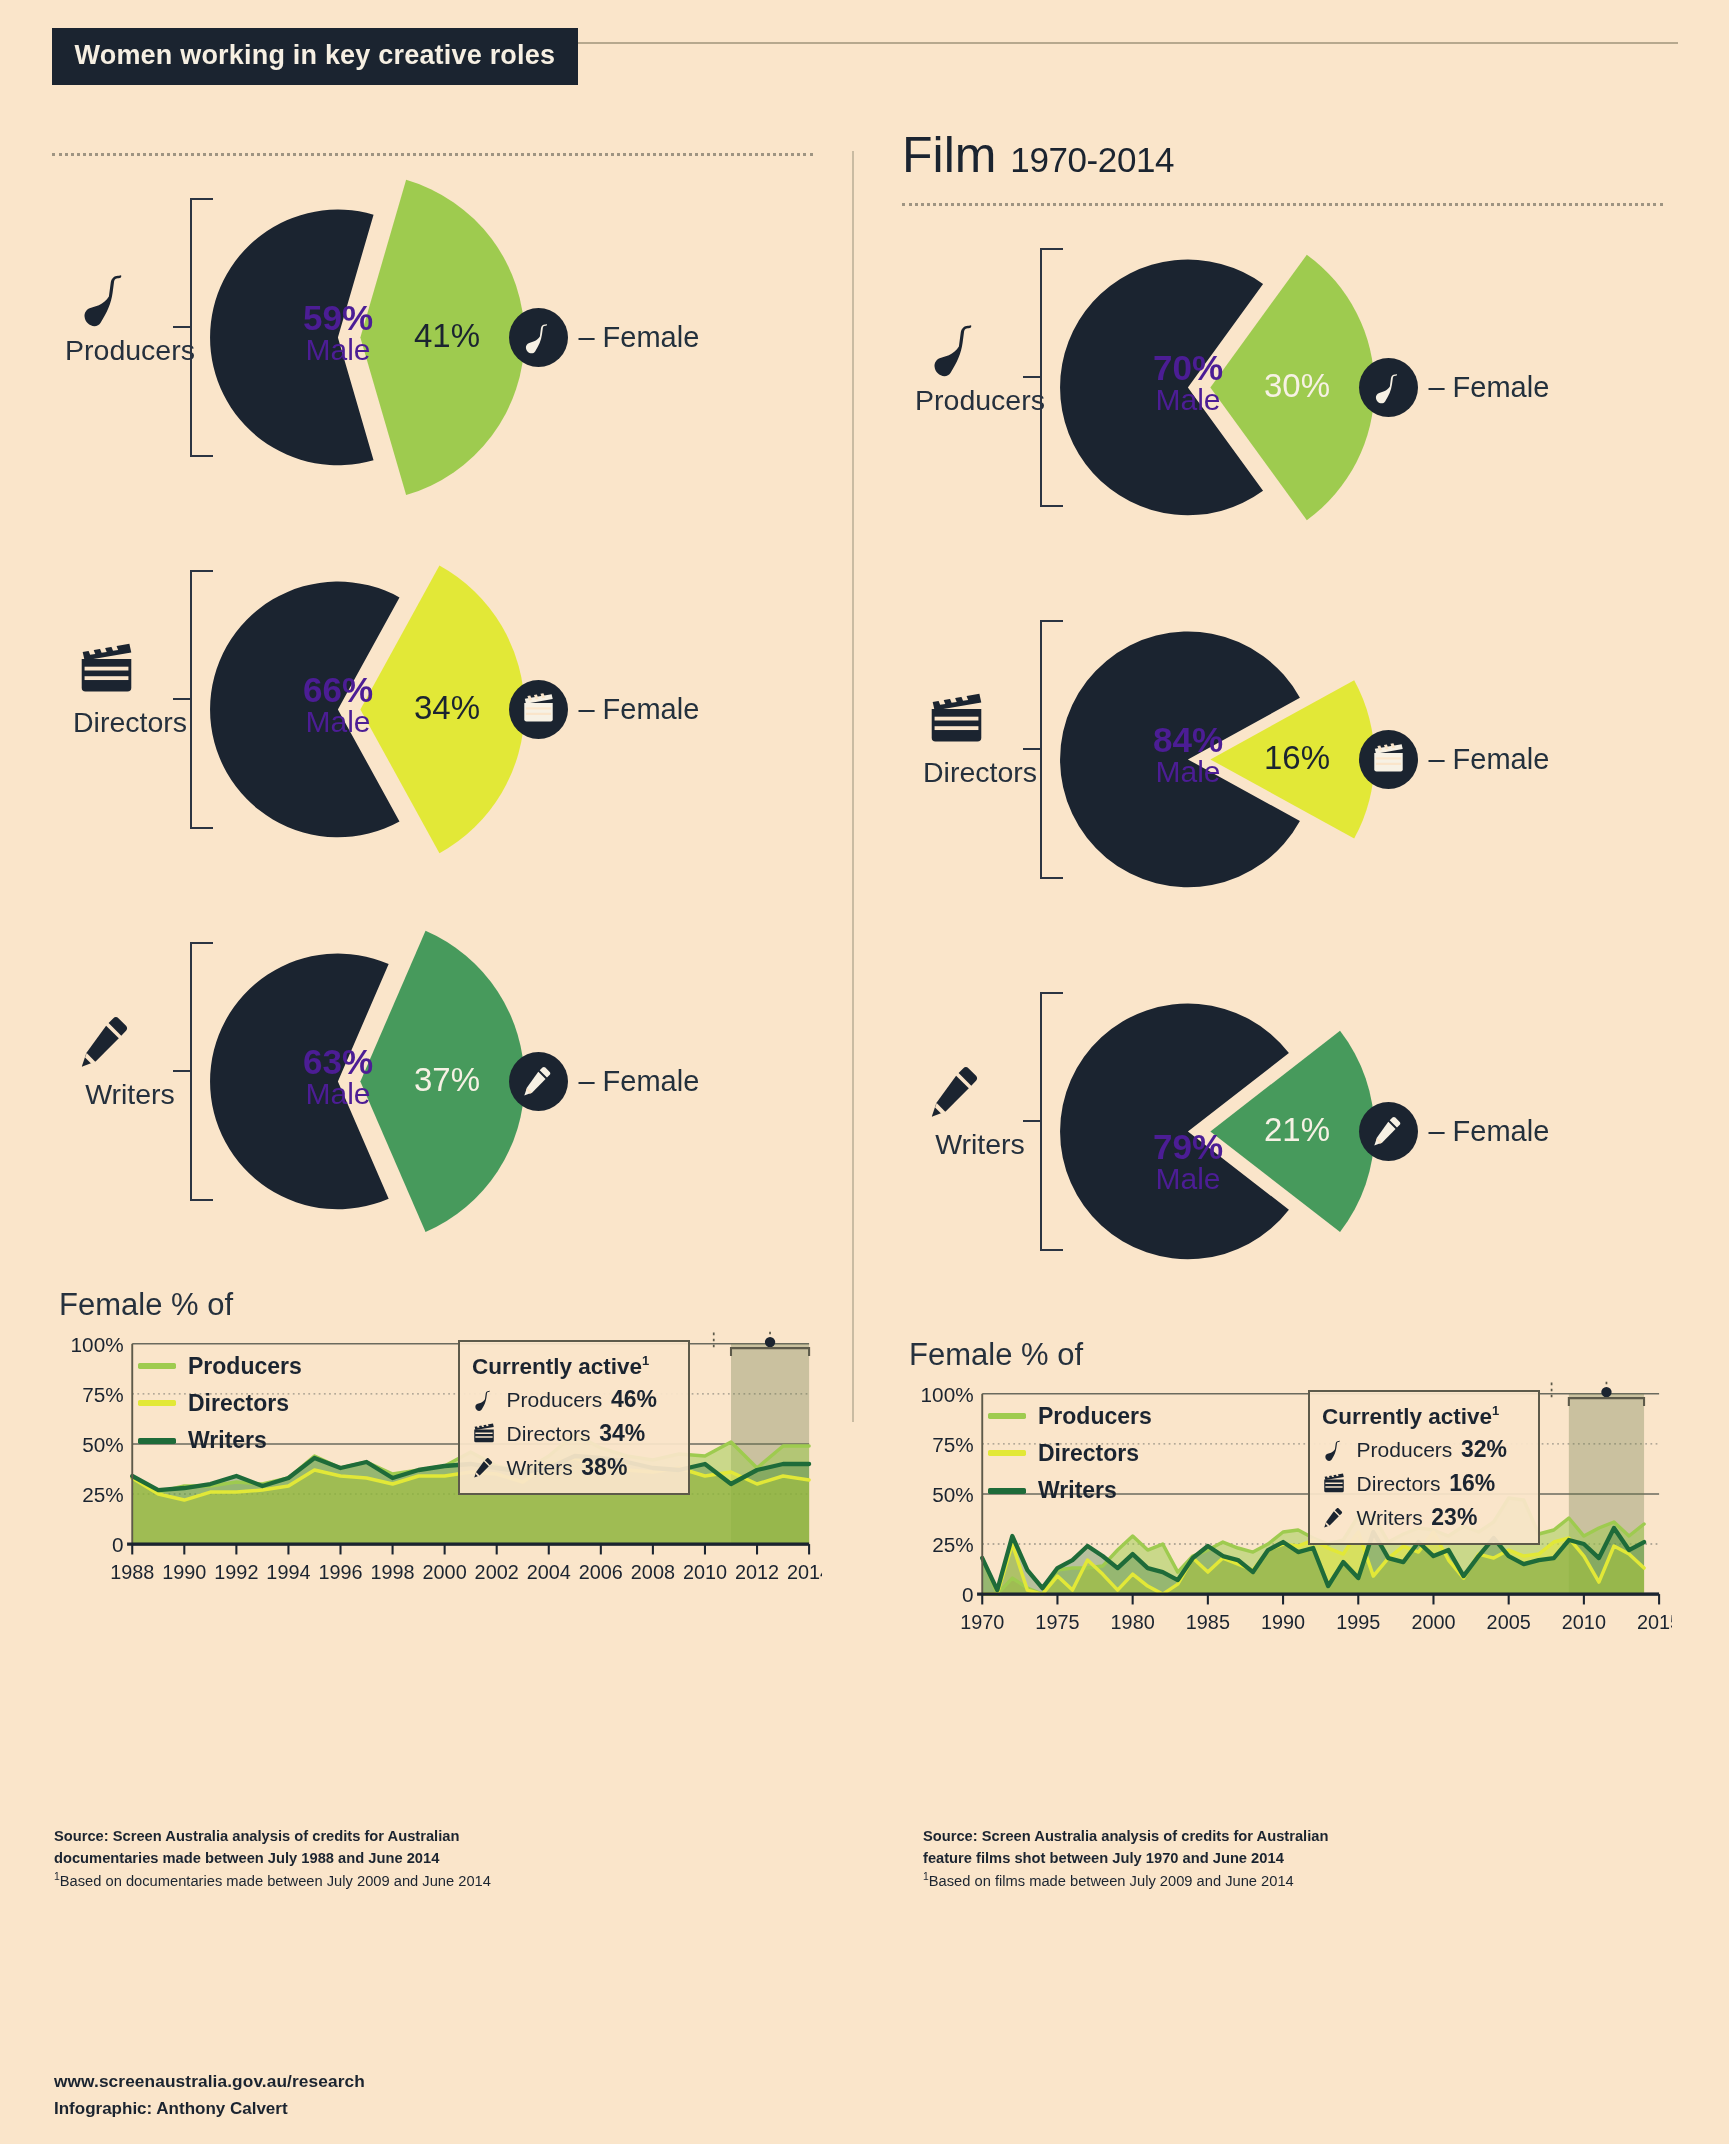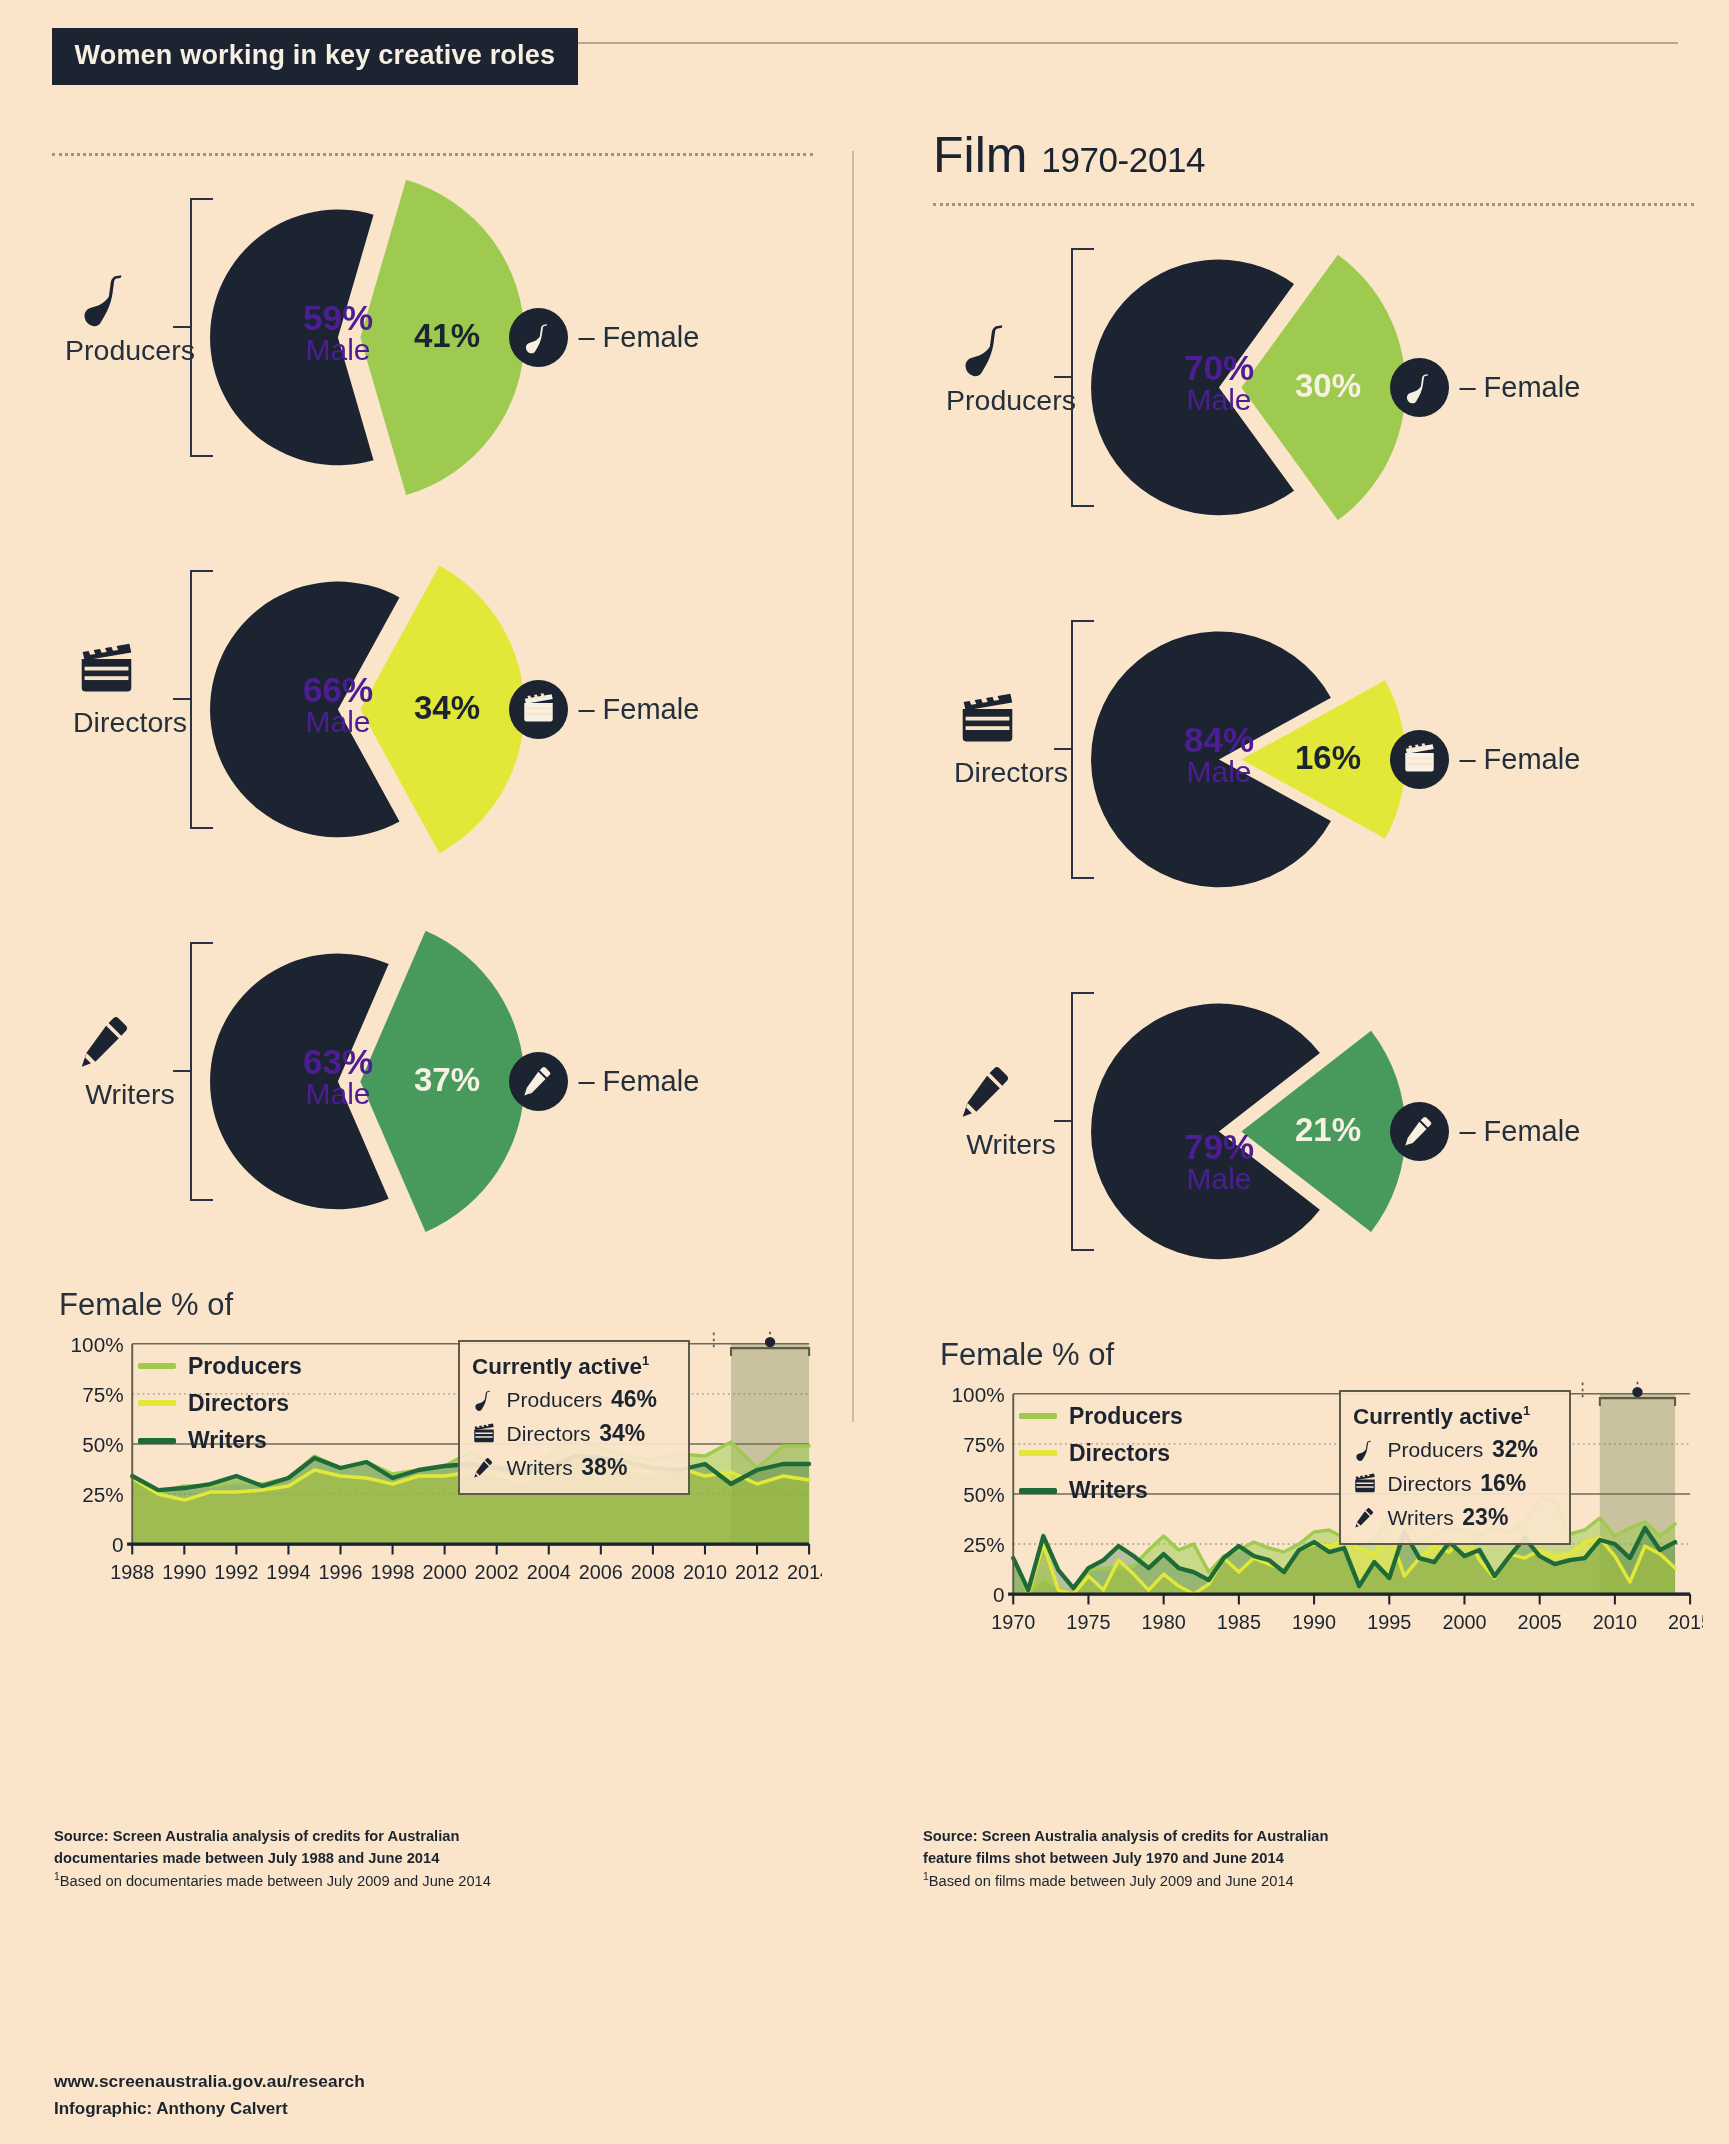--- a/index.html
+++ b/index.html
@@ -20,21 +20,21 @@
   .title-badge {
     position: absolute; left: 52px; top: 28px;
     background: #1b2430; color: #f6efe2;
     padding: 12px 22.5px 14px 22.5px;
     font-size: 27px; font-weight: bold; letter-spacing: 0.2px;
   }
 
   
   .col { position: absolute; top: 130px; width: 796px; }
   .col-left  { left: 52px; }
-  .col-right { left: 933px; }
+  .col-right { left: 902px; }
   .divider {
     position: absolute; left: 852px; top: 151px; width: 1.7px; height: 1271px;
     background: #c9bba2;
   }
 
   .sec-title { font-size: 50px; font-weight: 400; line-height: 1; white-space: nowrap;}
   .sec-title .years { font-size: 35px; letter-spacing: -0.4px; }
 
   .dotrule {
     height: 0; border-top: 3.5px dotted #6d6a5c; opacity: .65;
@@ -65,21 +65,21 @@
   .pie-wrap { position: absolute; left: 130px; top: -19px; width: 450px; height: 406px; }
   .pie-wrap svg { display: block; overflow: visible; }
 
   .pie-label-male {
     position: absolute; text-align: center; color: #4c1d95;
     line-height: 1.02; pointer-events: none;
   }
   .pie-label-male .pct { font-size: 35px; font-weight: bold; display:block; }
   .pie-label-male .sex { font-size: 30px; font-weight: 400; display:block; }
   .pie-label-female {
-    position: absolute; font-size: 33px; font-weight: bold; color: #1b2430;
+    position: absolute; font-size: 33px; font-weight: normal; color: #1b2430;
   }
 
   .fem-key { position: absolute; display: flex; align-items: center; gap: 10.4px; }
   .fem-chip {
     width: 59px; height: 59px; border-radius: 50%;
     background: #1b2430; display: flex; align-items: center; justify-content: center;
   }
   .fem-text { font-size: 29px; color: #23303c; white-space: nowrap; }
 
   

